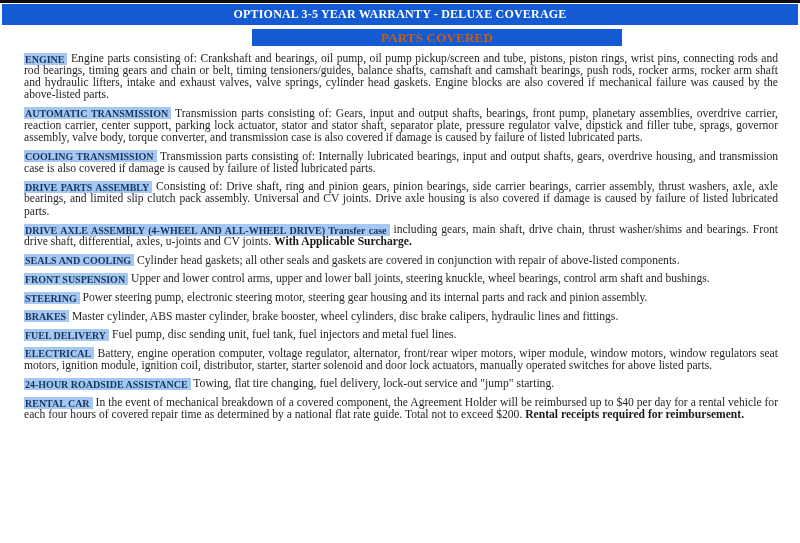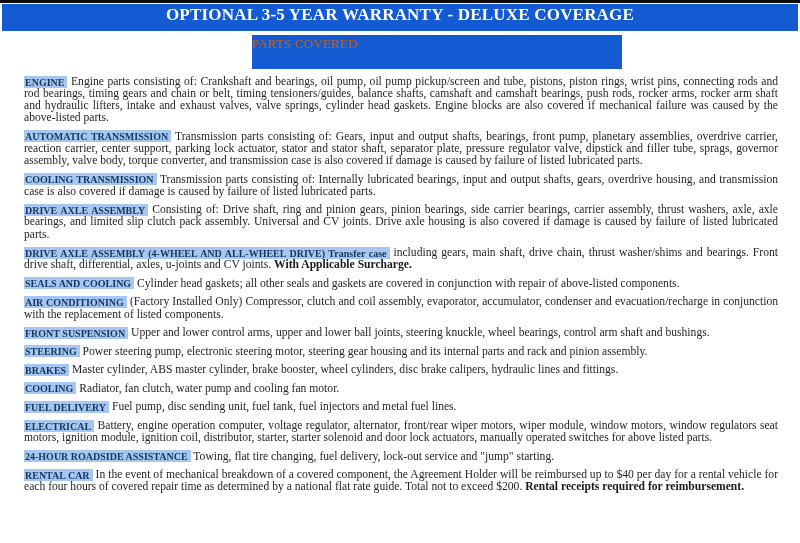--- a/index.html
+++ b/index.html
@@ -7,38 +7,39 @@
     position:relative;
     width:800px;height:543px;
     overflow:hidden;
     background:#ffffff;
     border-top:3px solid #0d0d0d;
     box-sizing:border-box;
     font-family:"Liberation Serif", serif;
   }
   .topbar{
     margin:1px 2px 0 2px;
-    height:27px;line-height:21px;
+    height:21px;line-height:21px;
     background:var(--bar-blue,#135ad3);
     color:#ffffff;
     text-align:center;
     font-weight:bold;
-    font-size:17px;
+    font-size:12px;
     letter-spacing:.2px;
     white-space:nowrap;
   }
   .partsbar{
     position:relative;
     left:37px;
     width:370px;
     margin:4px auto 0 auto;
-    height:34px;line-height:17px;
+    height:17px;line-height:17px;
     background:var(--bar-blue,#135ad3);
     color:var(--subtitle-orange,#c9600d);
-    font-weight:normal;
+    text-align:center;
+    font-weight:bold;
     font-size:13px;
     letter-spacing:.2px;
   }
   .content{
     padding:7px 22px 0 24px;
   }
   p.section{
     margin:0 0 6.5px 0;
     text-align:justify;
     font-size:11.6px;
@@ -62,35 +63,33 @@
   <div class="topbar">OPTIONAL 3-5 YEAR WARRANTY - DELUXE COVERAGE</div>
   <div class="partsbar">PARTS COVERED</div>
 
   <div class="content">
   <p class="section"><span class="hl">ENGINE</span> <span>Engine parts consisting of: Crankshaft and bearings, oil pump, oil pump pickup/screen and tube, pistons, piston rings, wrist pins, connecting rods and rod bearings, timing gears and chain or belt, timing tensioners/guides, balance shafts, camshaft and camshaft bearings, push rods, rocker arms, rocker arm shaft and hydraulic lifters, intake and exhaust valves, valve springs, cylinder head gaskets. Engine blocks are also covered if mechanical failure was caused by the above-listed parts.</span> </p>
 
   <p class="section"><span class="hl">AUTOMATIC TRANSMISSION</span> <span>Transmission parts consisting of: Gears, input and output shafts, bearings, front pump, planetary assemblies, overdrive carrier, reaction carrier, center support, parking lock actuator, stator and stator shaft, separator plate, pressure regulator valve, dipstick and filler tube, sprags, governor assembly, valve body, torque converter, and transmission case is also covered if damage is caused by failure of listed lubricated parts.</span> </p>
 
   <p class="section"><span class="hl">COOLING TRANSMISSION</span> <span>Transmission parts consisting of: Internally lubricated bearings, input and output shafts, gears, overdrive housing, and transmission case is also covered if damage is caused by failure of listed lubricated parts.</span> </p>
 
-  <p class="section"><span class="hl">DRIVE AXLE ASSEMBLY</span> <span>Consisting of: Drive shaft, ring and pinion gears, pinion bearings, side carrier bearings, carrier assembly, thrust washers, axle, axle bearings, and limited slip clutch pack assembly. Universal and CV joints. Drive axle housing is also covered if damage is caused by failure of listed lubricated parts.</span> </p>
+  <p class="section"><span class="hl">DRIVE PARTS ASSEMBLY</span> <span>Consisting of: Drive shaft, ring and pinion gears, pinion bearings, side carrier bearings, carrier assembly, thrust washers, axle, axle bearings, and limited slip clutch pack assembly. Universal and CV joints. Drive axle housing is also covered if damage is caused by failure of listed lubricated parts.</span> </p>
 
   <p class="section"><span class="hl">DRIVE AXLE ASSEMBLY (4-WHEEL AND ALL-WHEEL DRIVE) Transfer case</span> <span>including gears, main shaft, drive chain, thrust washer/shims and bearings. Front drive shaft, differential, axles, u-joints and CV joints.</span> <span class="bold-note">With Applicable Surcharge.</span></p>
 
   <p class="section"><span class="hl">SEALS AND COOLING</span> <span>Cylinder head gaskets; all other seals and gaskets are covered in conjunction with repair of above-listed components.</span> </p>
 
-  <p class="section"><span class="hl">AIR CONDITIONING</span> <span>(Factory Installed Only) Compressor, clutch and coil assembly, evaporator, accumulator, condenser and evacuation/recharge in conjunction with the replacement of listed components.</span> </p>
 
   <p class="section"><span class="hl">FRONT SUSPENSION</span> <span>Upper and lower control arms, upper and lower ball joints, steering knuckle, wheel bearings, control arm shaft and bushings.</span> </p>
 
   <p class="section"><span class="hl">STEERING</span> <span>Power steering pump, electronic steering motor, steering gear housing and its internal parts and rack and pinion assembly.</span> </p>
 
   <p class="section"><span class="hl">BRAKES</span> <span>Master cylinder, ABS master cylinder, brake booster, wheel cylinders, disc brake calipers, hydraulic lines and fittings.</span> </p>
 
-  <p class="section"><span class="hl">COOLING</span> <span>Radiator, fan clutch, water pump and cooling fan motor.</span> </p>
 
   <p class="section"><span class="hl">FUEL DELIVERY</span> <span>Fuel pump, disc sending unit, fuel tank, fuel injectors and metal fuel lines.</span> </p>
 
   <p class="section"><span class="hl">ELECTRICAL</span> <span>Battery, engine operation computer, voltage regulator, alternator, front/rear wiper motors, wiper module, window motors, window regulators seat motors, ignition module, ignition coil, distributor, starter, starter solenoid and door lock actuators, manually operated switches for above listed parts.</span> </p>
 
   <p class="section"><span class="hl">24-HOUR ROADSIDE ASSISTANCE</span> <span>Towing, flat tire changing, fuel delivery, lock-out service and "jump" starting.</span> </p>
 
   <p class="section"><span class="hl">RENTAL CAR</span> <span>In the event of mechanical breakdown of a covered component, the Agreement Holder will be reimbursed up to $40 per day for a rental vehicle for each four hours of covered repair time as determined by a national flat rate guide. Total not to exceed $200.</span> <span class="bold-note">Rental receipts required for reimbursement.</span></p>
 </div>
 </div>

